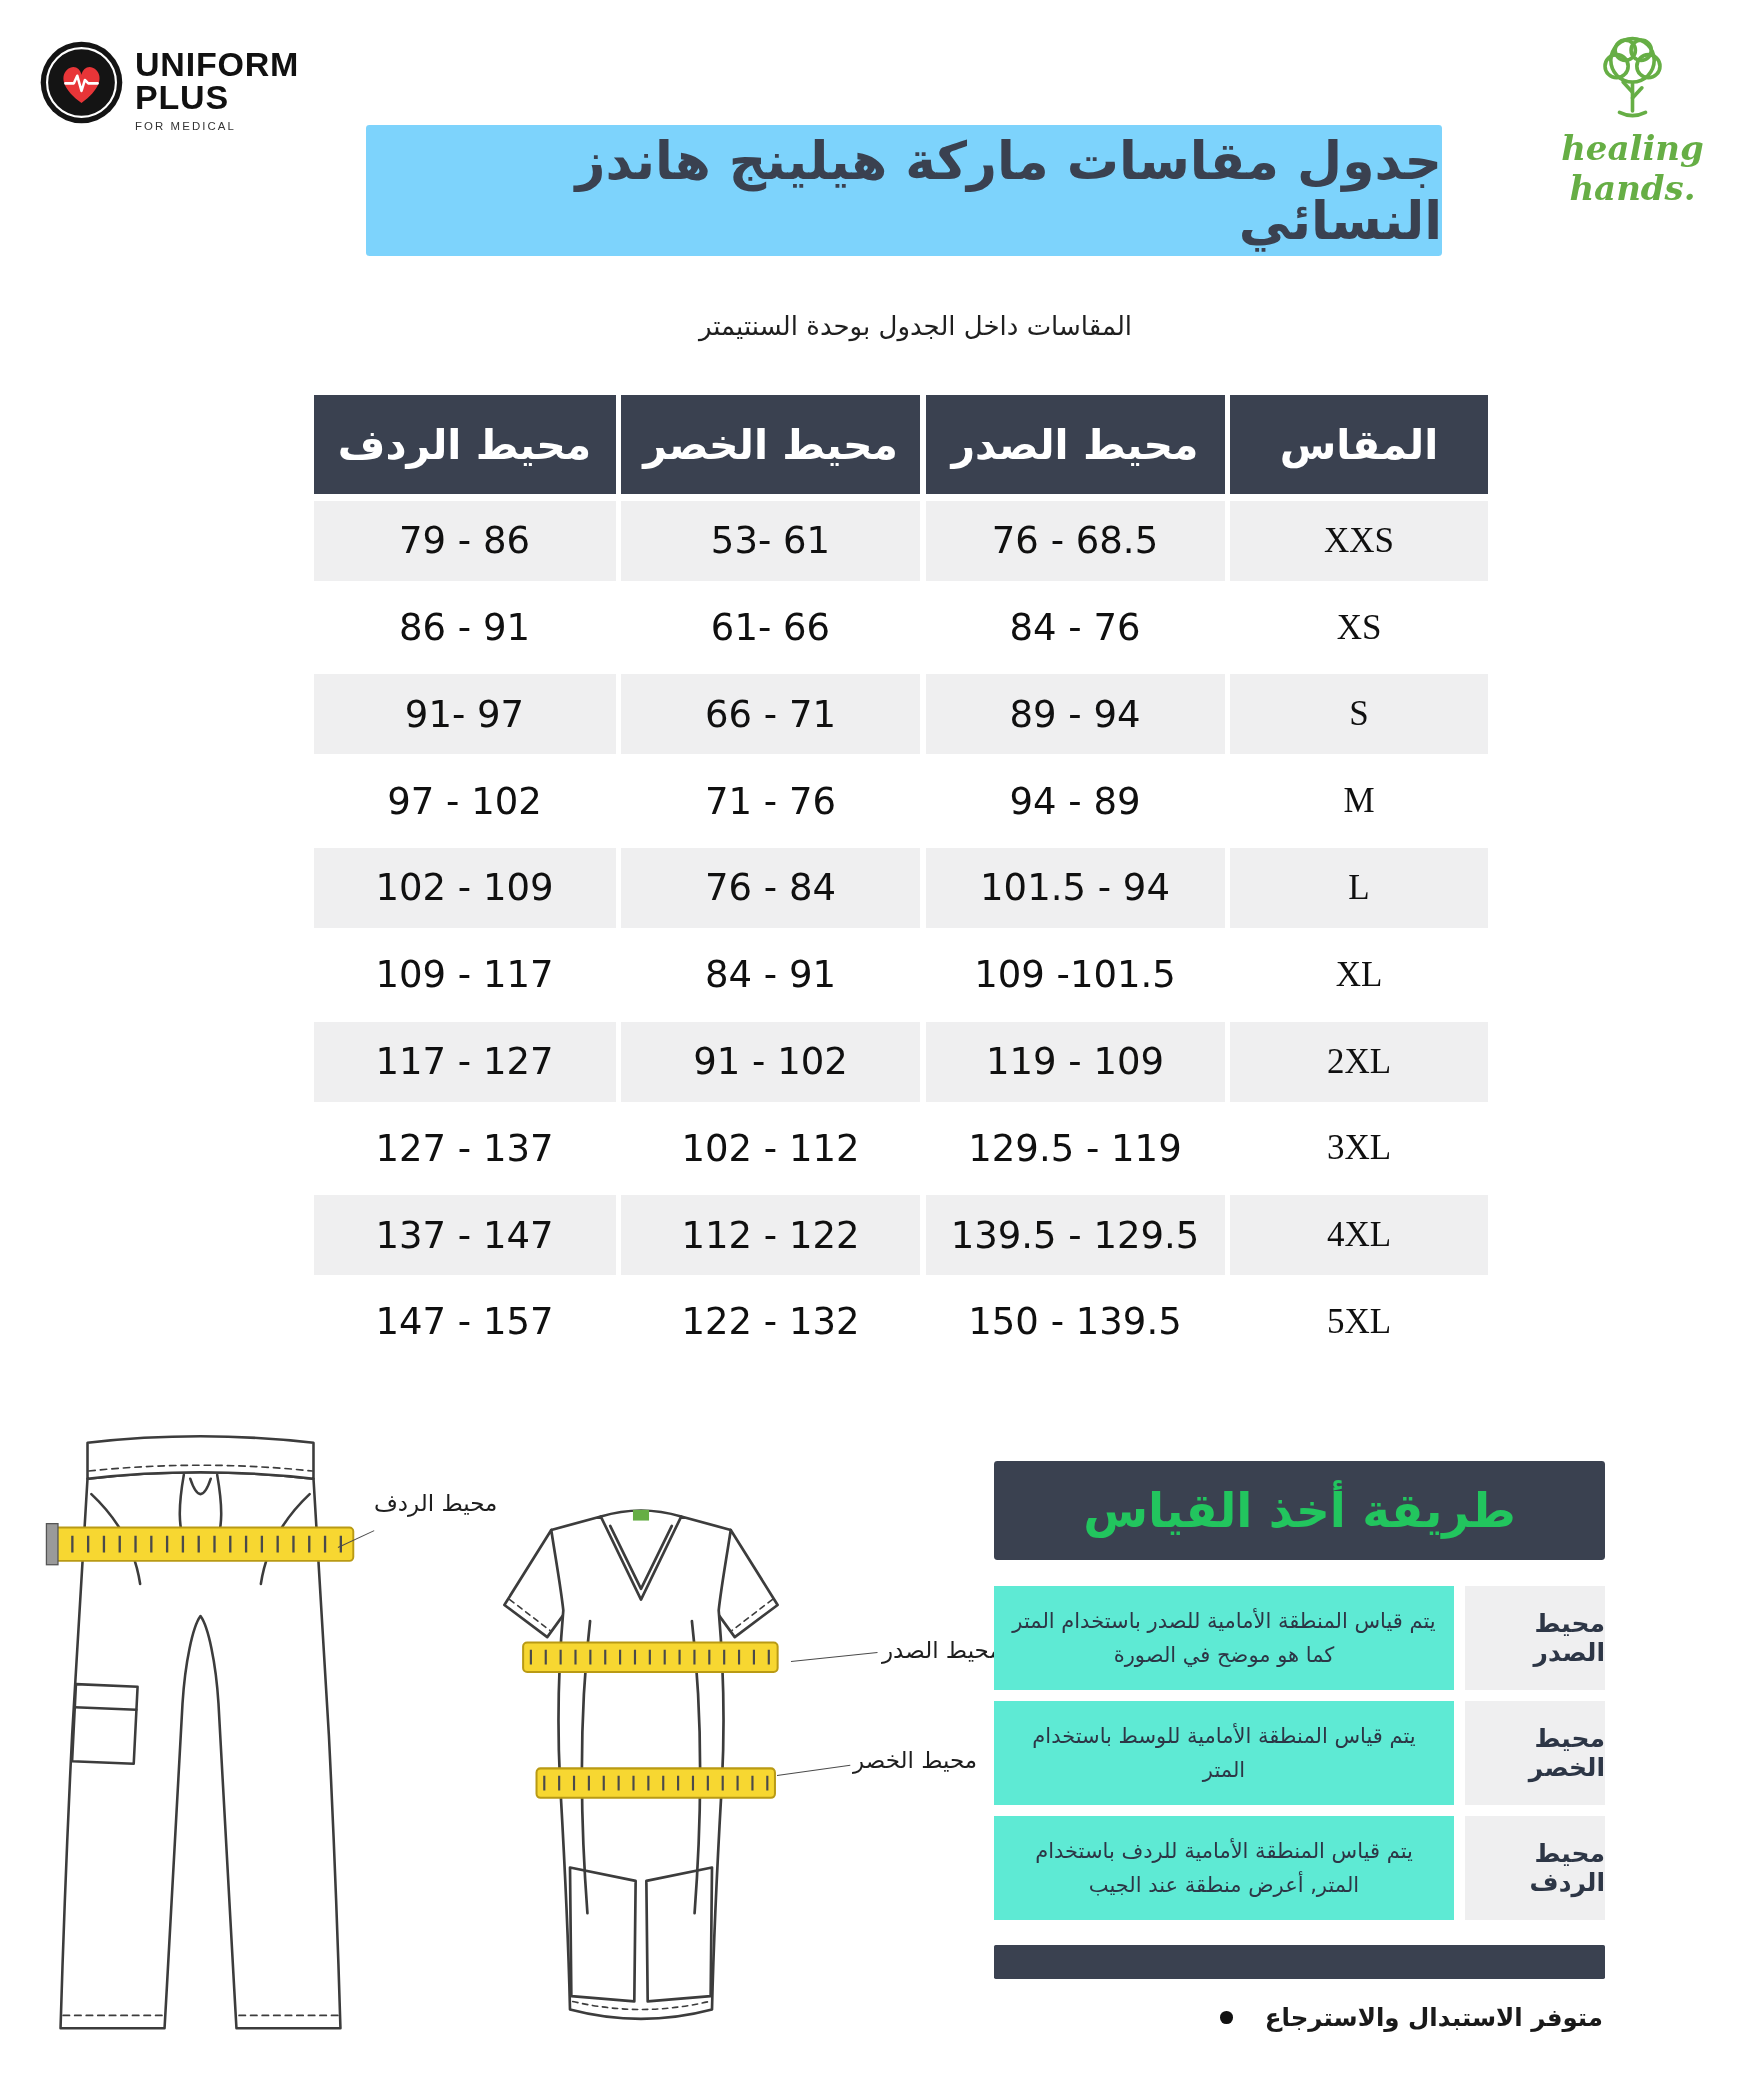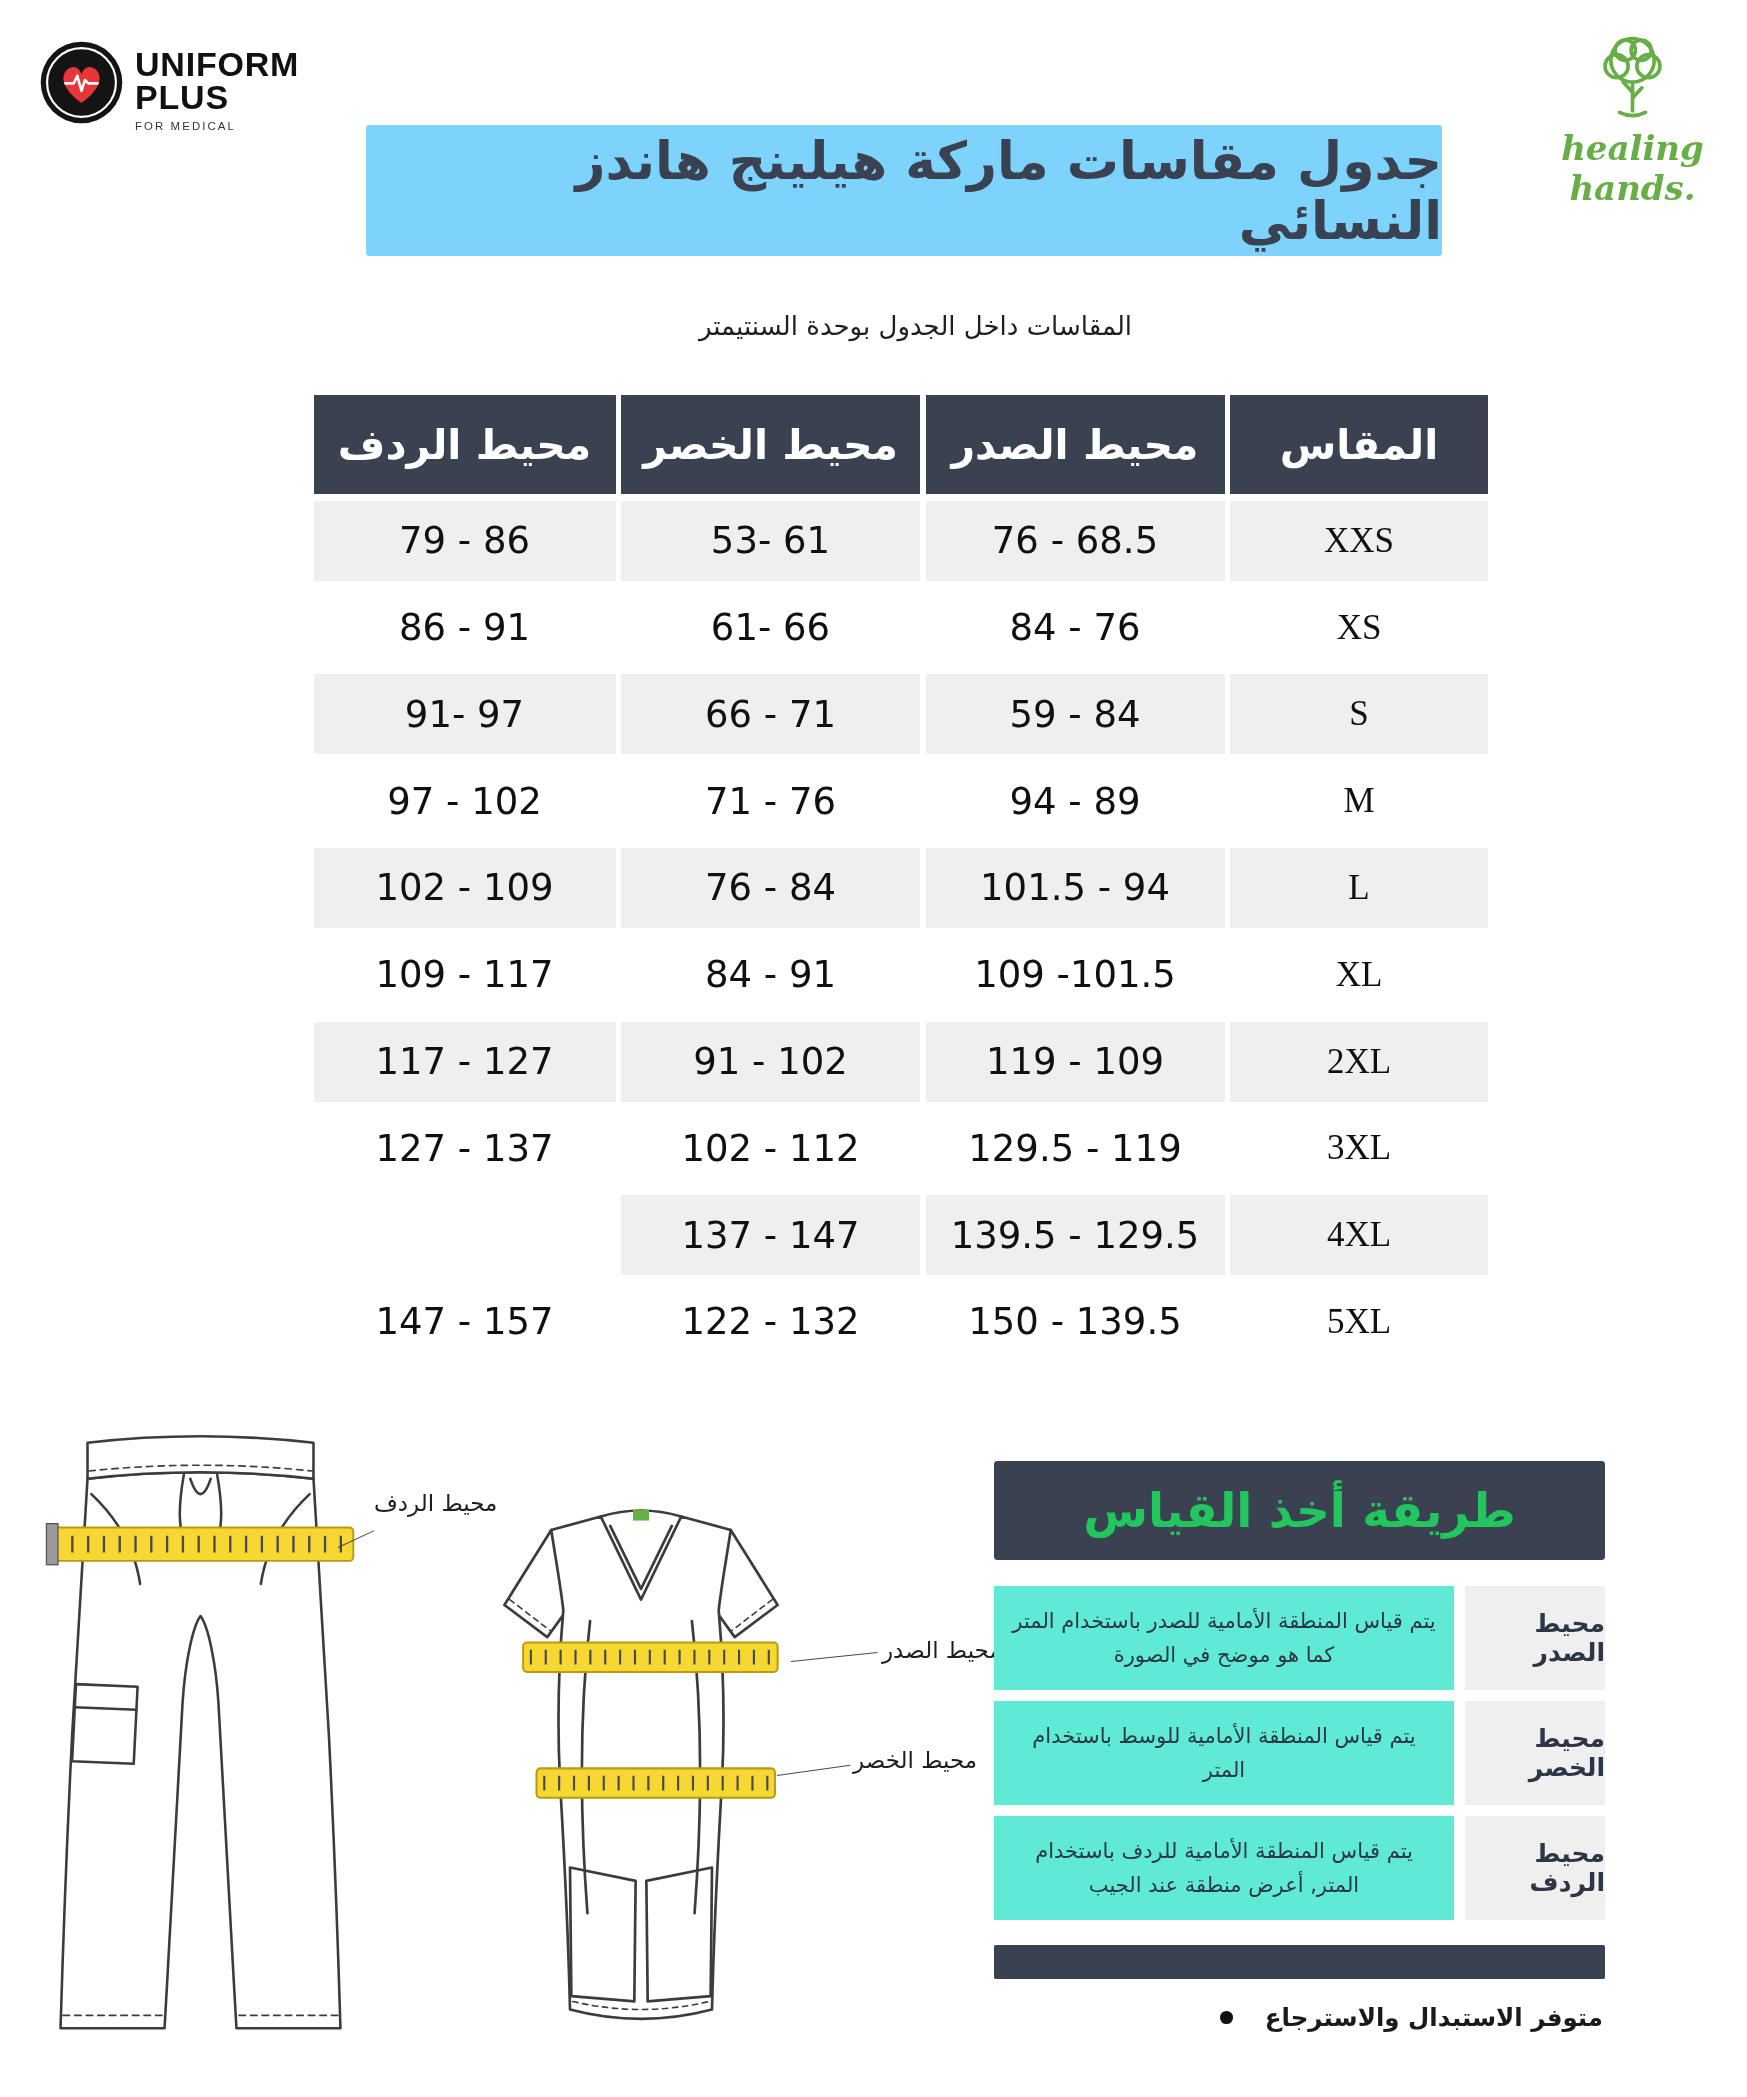--- a/index.html
+++ b/index.html
@@ -156,21 +156,21 @@
       <div class="cell num">79 - 86</div>
     </div>
     <div class="t-row">
       <div class="cell size">XS</div>
       <div class="cell num">84 - 76</div>
       <div class="cell num">61- 66</div>
       <div class="cell num">86 - 91</div>
     </div>
     <div class="t-row">
       <div class="cell size">S</div>
-      <div class="cell num">59 - 84</div>
+      <div class="cell num">89 - 94</div>
       <div class="cell num">66 - 71</div>
       <div class="cell num">91- 97</div>
     </div>
     <div class="t-row">
       <div class="cell size">M</div>
       <div class="cell num">94 - 89</div>
       <div class="cell num">71 - 76</div>
       <div class="cell num">97 - 102</div>
     </div>
     <div class="t-row">
@@ -193,20 +193,21 @@
     </div>
     <div class="t-row">
       <div class="cell size">3XL</div>
       <div class="cell num">129.5 - 119</div>
       <div class="cell num">102 - 112</div>
       <div class="cell num">127 - 137</div>
     </div>
     <div class="t-row">
       <div class="cell size">4XL</div>
       <div class="cell num">139.5 - 129.5</div>
+      <div class="cell num">112 - 122</div>
       <div class="cell num">137 - 147</div>
     </div>
     <div class="t-row">
       <div class="cell size">5XL</div>
       <div class="cell num">150 - 139.5</div>
       <div class="cell num">122 - 132</div>
       <div class="cell num">147 - 157</div>
     </div>
   </div>
 </div>

